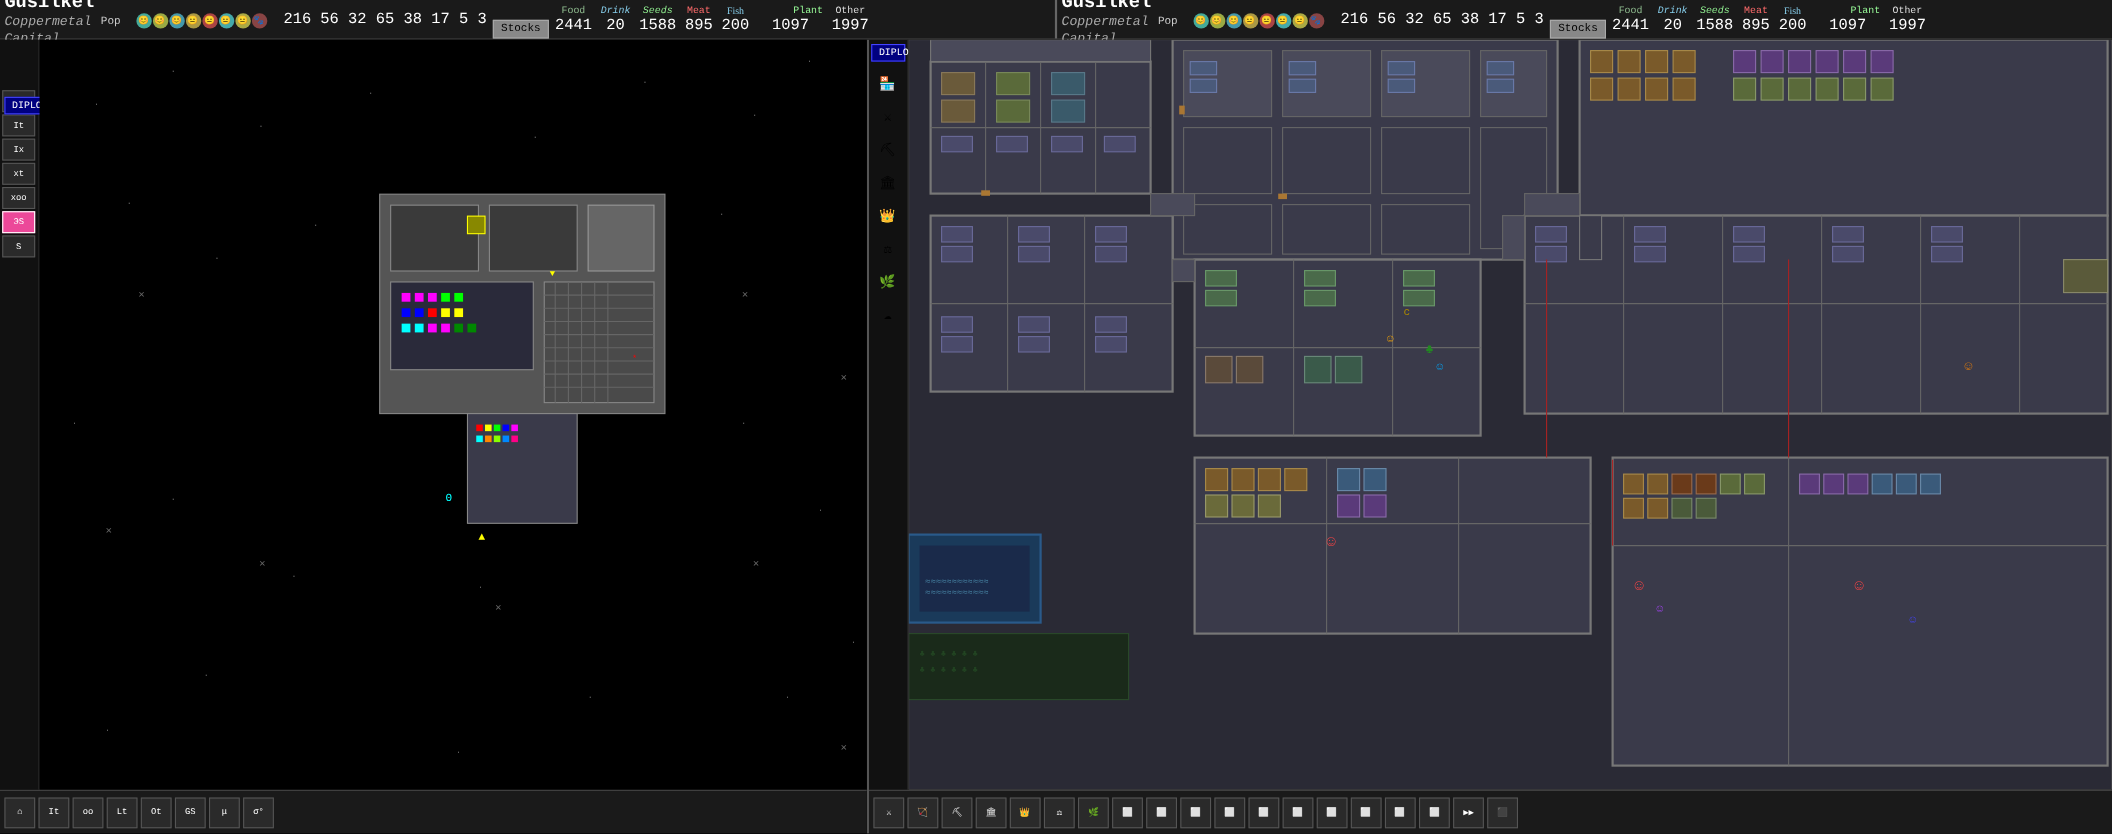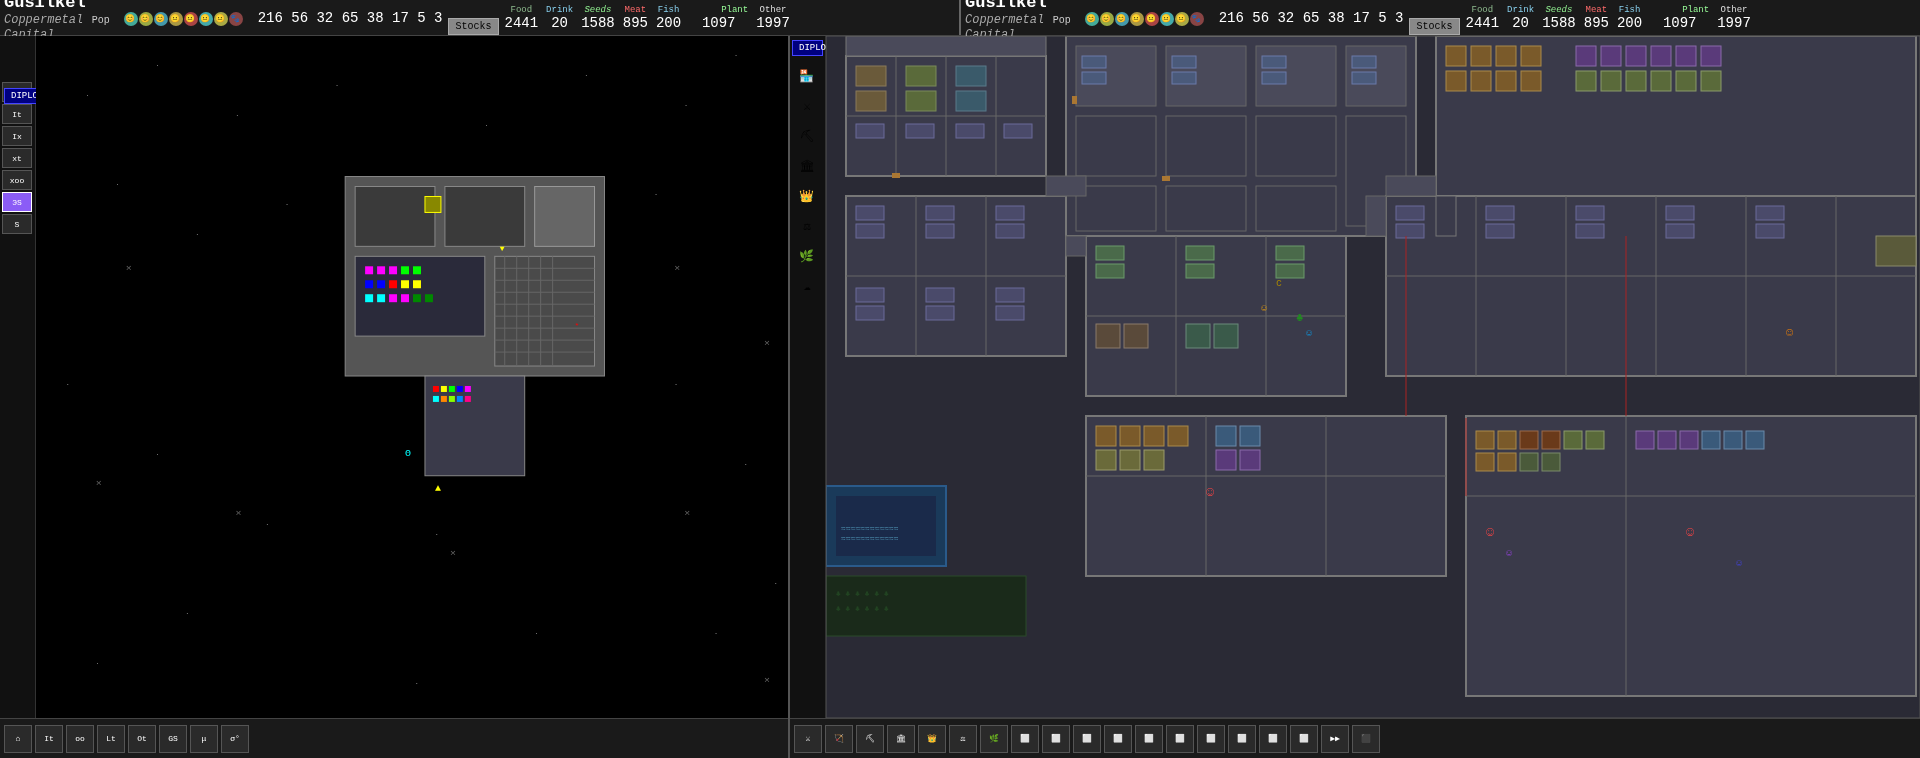--- a/index.html
+++ b/index.html
@@ -93,24 +93,24 @@
     .resource-item {
       display: flex;
       flex-direction: column;
       align-items: center;
     }
     .resource-label {
       font-size: 9px;
       color: #ccc;
     }
     .resource-label.food { color: #8fbc8f; }
-    .resource-label.drink { color: #87ceeb; }
+    .resource-label.drink { color: #87ceeb; font-style: italic; }
     .resource-label.seeds { color: #90ee90; font-style: italic; }
     .resource-label.meat { color: #ff6b6b; }
-    .resource-label.fish { color: #87ceeb; }
+    .resource-label.fish { color: #87ceeb; font-family: Liberation Serif, serif; }
     .resource-label.plant { color: #98fb98; margin-left: 32px; }
     .resource-label.other { color: #ddd; }
     .resource-value {
       font-size: 14px;
       color: #fff;
     }
 
     
     .main-content {
       display: flex;
@@ -149,21 +149,21 @@
       border: 1px solid #555;
       color: #fff;
       font-size: 8px;
       cursor: pointer;
       display: flex;
       align-items: center;
       justify-content: center;
       font-family: 'Courier New', monospace;
     }
     .sidebar-btn.active {
-      background: #8b5cf6;
+      background: #ec4899;
       border-color: #fff;
     }
     .diplomacy-badge {
       background: #000080;
       border: 1px solid #4444ff;
       color: #fff;
       font-size: 9px;
       padding: 2px 6px;
       position: absolute;
       top: 52px;

